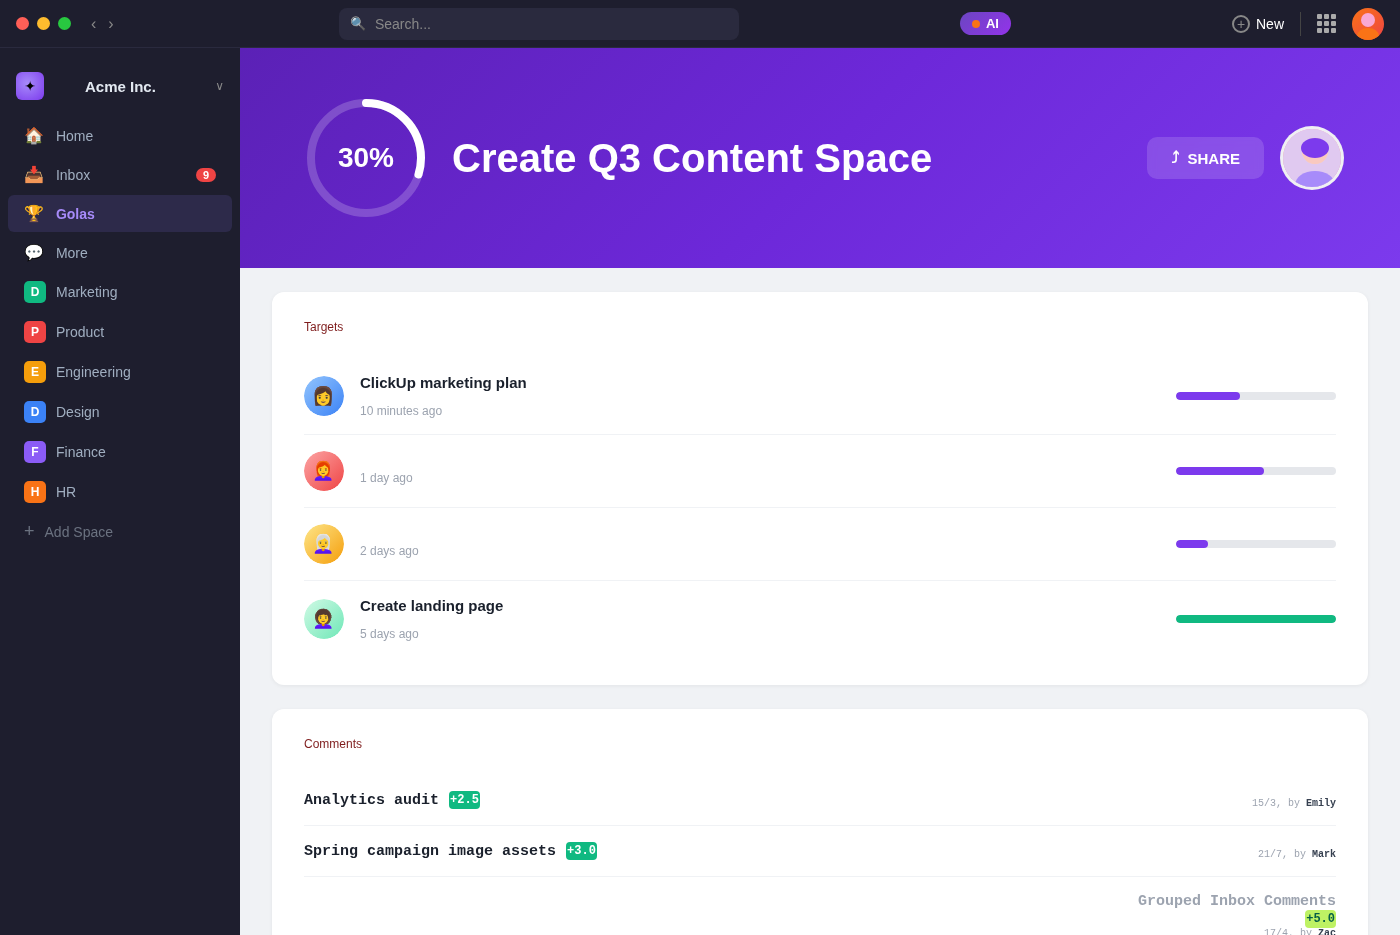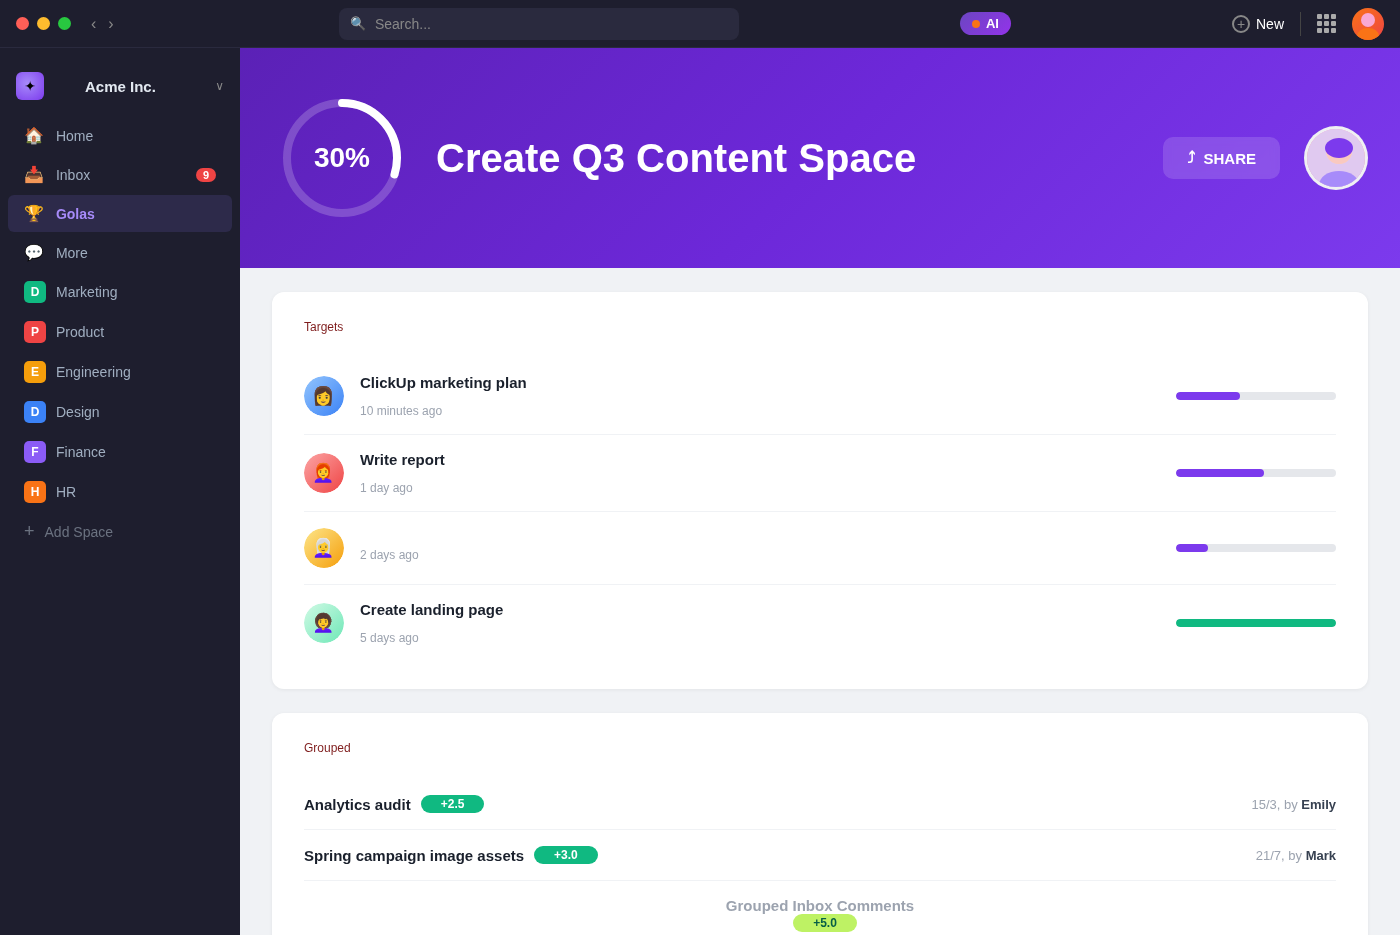--- a/index.html
+++ b/index.html
@@ -243,24 +243,24 @@
     
     .content {
       flex: 1;
       overflow-y: auto;
       background: #f0f2f5;
     }
 
     
     .hero {
       background: linear-gradient(135deg, #5b21b6 0%, #6d28d9 50%, #7c3aed 100%);
-      padding: 40px 32px;
-      display: flex;
-      align-items: center;
-      gap: 24px;
+      padding: 40px 56px;
+      display: flex;
+      align-items: center;
+      gap: 16px;
       position: relative;
       min-height: 220px;
     }
     .progress-ring {
       flex-shrink: 0;
       position: relative;
       width: 140px;
       height: 140px;
     }
     .progress-ring svg {
@@ -387,47 +387,48 @@
       overflow: hidden;
     }
     .progress-bar-fill {
       height: 100%;
       border-radius: 4px;
     }
 
     
     .timeline-item {
       display: flex;
-      align-items: center;
+      align-items: flex-end;
       padding: 16px 0;
       border-bottom: 1px solid #f0f2f5;
+      font-family: Liberation Mono, monospace;
     }
     .timeline-item:last-child { border-bottom: none; flex-direction: column; }
     .timeline-name {
       font-size: 15px;
       font-weight: 600;
       color: #1a202c;
     }
     .timeline-name.muted { color: #9ca3af; }
     .timeline-badge {
       margin-left: 10px;
       background: #10b981;
       color: white;
-      border-radius: 9px;
-      padding: 2px 20px;
+      border-radius: 4px;
+      padding: 2px 1px;
       font-size: 12px;
       font-weight: 600;
     }
     .timeline-badge.muted {
       background: #bef264;
       color: #065f46;
     }
     .timeline-right {
       margin-left: auto;
-      font-size: 13px;
+      font-size: 10px;
       color: #9ca3af;
     }
     .timeline-right strong {
       color: #374151;
       font-weight: 600;
     }
 
     
     .content::-webkit-scrollbar { width: 6px; }
     .content::-webkit-scrollbar-track { background: transparent; }
@@ -583,21 +584,20 @@
           <div class="progress-bar-wrap">
             <div class="progress-bar-fill" style="width:40%;background:#7c3aed;"></div>
           </div>
         </div>
 
         <div class="target-item">
           <div class="target-avatar">
             <div class="avatar-img" style="background:linear-gradient(135deg,#fca5a5,#ef4444);">👩‍🦰</div>
           </div>
           <div class="target-info">
-            <div class="target-name">Write report</div>
             <div class="target-time">1 day ago</div>
           </div>
           <div class="progress-bar-wrap">
             <div class="progress-bar-fill" style="width:55%;background:#7c3aed;"></div>
           </div>
         </div>
 
         <div class="target-item">
           <div class="target-avatar">
             <div class="avatar-img" style="background:linear-gradient(135deg,#fde68a,#f59e0b);">👩‍🦳</div>
@@ -618,21 +618,21 @@
             <div class="target-name">Create landing page</div>
             <div class="target-time">5 days ago</div>
           </div>
           <div class="progress-bar-wrap">
             <div class="progress-bar-fill" style="width:100%;background:#10b981;"></div>
           </div>
         </div>
       </div>
 
       <div class="card">
-        <div class="card-title">Grouped</div>
+        <div class="card-title">Comments</div>
 
         <div class="timeline-item">
           <span class="timeline-name">Analytics audit</span>
           <span class="timeline-badge">+2.5</span>
           <div class="timeline-right">
             <span>15/3, by</span>
             <strong>Emily</strong>
           </div>
         </div>
 

